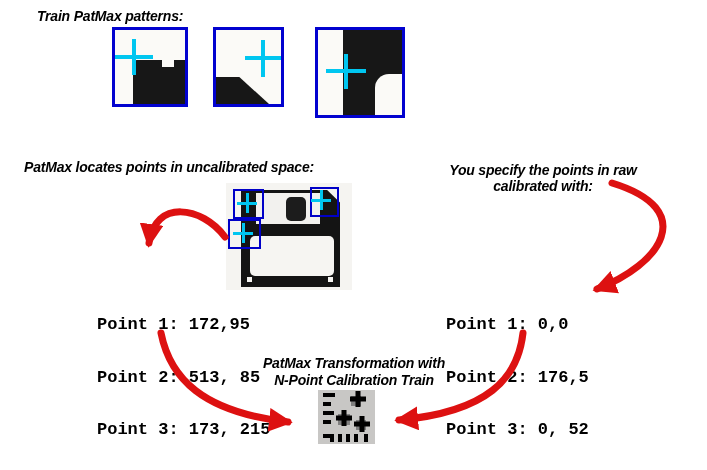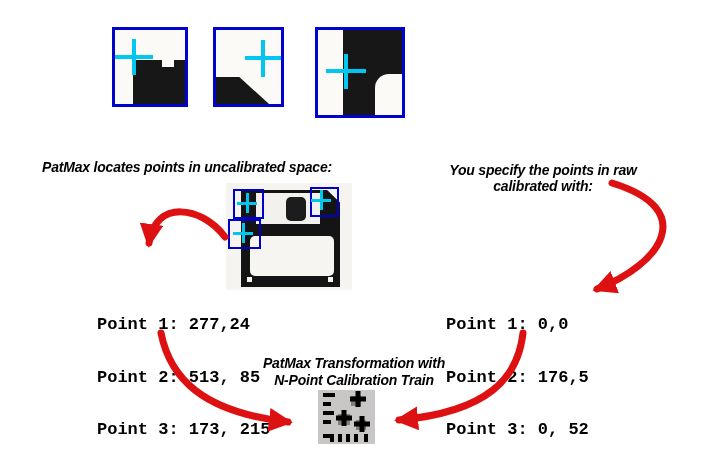--- a/index.html
+++ b/index.html
@@ -26,20 +26,21 @@
   .dot{position:absolute;width:5px;height:5px;background:#f6f5f2;}
   .region{position:absolute;border:2px solid #0000c8;box-sizing:border-box;background:transparent;}
   .fxh,.fxv{position:absolute;background:#00c6f0;}
   svg{display:block;}
 </style>
 </head>
 <body>
 
 <div class="canvas">
 
+  <div class="abs heading" style="left:37px;top:8px;">Train PatMax patterns:</div>
 
   <div class="pattern" style="left:112px;top:27px;width:76px;height:80px;">
     <div class="inner">
       <div class="blackshape" style="left:18px;top:30px;right:0;bottom:0;border-top-left-radius:4px;"></div>
       <div class="whitenotch" style="left:47px;top:30px;width:12px;height:7px;"></div>
       <div>
         <div class="xh" style="left:0px;top:25px;width:38px;height:4px;"></div>
         <div class="xv" style="left:17px;top:9px;width:4px;height:36px;"></div>
       </div>
     </div>
@@ -59,21 +60,21 @@
     <div class="inner">
       <div class="blackshape" style="left:25px;top:0;right:0;bottom:0;"></div>
       <div class="whitenotch" style="left:57px;top:44px;right:0;bottom:0;border-top-left-radius:14px;"></div>
       <div>
         <div class="xh" style="left:8px;top:39px;width:40px;height:4px;"></div>
         <div class="xv" style="left:26px;top:24px;width:4px;height:35px;"></div>
       </div>
     </div>
   </div>
 
-  <div class="abs heading" style="left:42px;top:159px;">PatMax locates points in uncalibrated space:</div>
+  <div class="abs heading" style="left:24px;top:159px;">PatMax locates points in uncalibrated space:</div>
 
   <div class="abs heading center" style="left:433px;top:162px;width:220px;line-height:16px;">
     <div>You specify the points in raw</div>
     <div>calibrated with:</div>
   </div>
 
   <div class="photo">
     <div class="disk">
       <div class="shutter"></div>
       <div class="window"></div>
@@ -92,21 +93,21 @@
       <div class="fxh" style="left:85px;top:16px;width:20px;height:3px;"></div>
       <div class="fxv" style="left:94px;top:7px;width:3px;height:20px;"></div>
     </div>
     <div>
       <div class="fxh" style="left:7px;top:49px;width:20px;height:3px;"></div>
       <div class="fxv" style="left:16px;top:40px;width:3px;height:20px;"></div>
     </div>
   </div>
 
   <div class="abs mono" style="left:97px;top:281px;">
-    <div>Point 1: 277,24</div>
+    <div>Point 1: 172,95</div>
     <div>Point 2: 513, 85</div>
     <div>Point 3: 173, 215</div>
   </div>
 
   <div class="abs mono" style="left:446px;top:281px;">
     <div>Point 1: 0,0</div>
     <div>Point 2: 176,5</div>
     <div>Point 3: 0, 52</div>
   </div>
 

